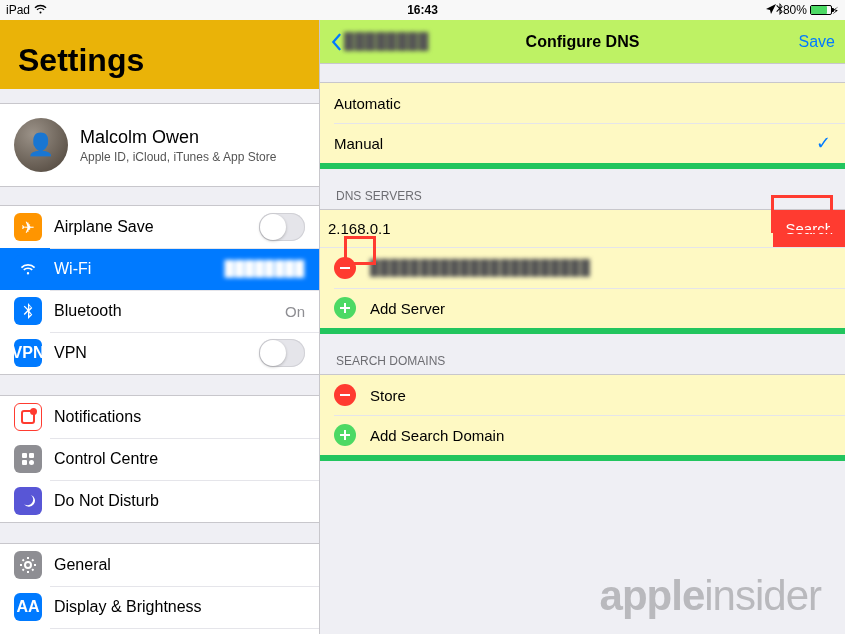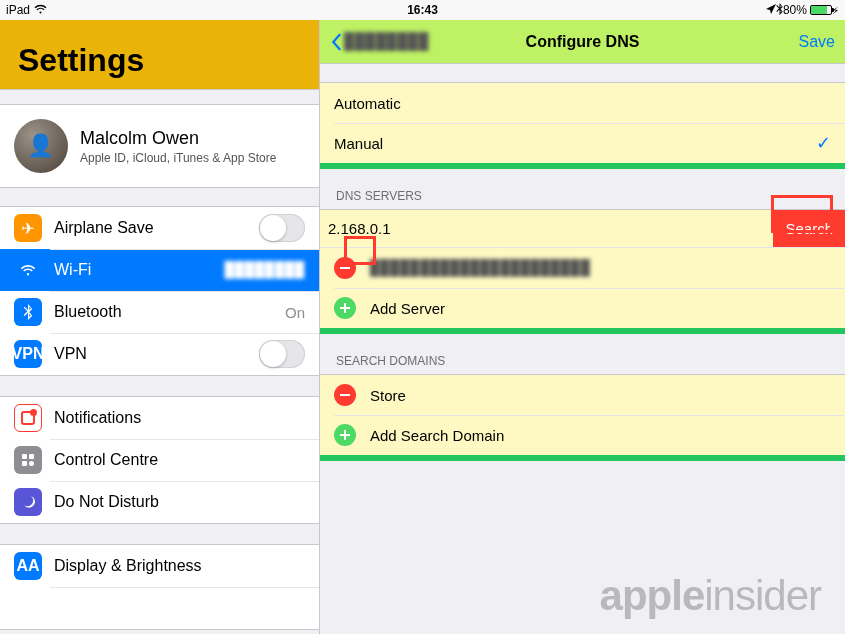--- a/index.html
+++ b/index.html
@@ -208,20 +208,29 @@
           <svg width="16" height="16" viewBox="0 0 16 16">
               <path d="M11 2a6 6 0 11-7 9 5 5 0 107-9z" fill="#fff"></path>
             </svg>
         </div>
         <div class="label">Do Not Disturb</div>
       </div>
     </div>
 
     <div class="group">
       <div class="row">
+        <div class="icon-tile c-grey">
+          <svg width="18" height="18" viewBox="0 0 18 18">
+              <circle cx="9" cy="9" r="3" fill="none" stroke="#fff" stroke-width="2"></circle>
+              <path d="M9 1v2M9 15v2M1 9h2M15 9h2M3.5 3.5l1.4 1.4M13.1 13.1l1.4 1.4M3.5 14.5l1.4-1.4M13.1 4.9l1.4-1.4" stroke="#fff" stroke-width="2"></path>
+            </svg>
+        </div>
+        <div class="label">General</div>
+      </div>
+      <div class="row">
         <div class="icon-tile c-text">AA</div>
         <div class="label">Display &amp; Brightness</div>
       </div>
       <div class="row">
         
         
       </div>
     </div>
   </div>
 

